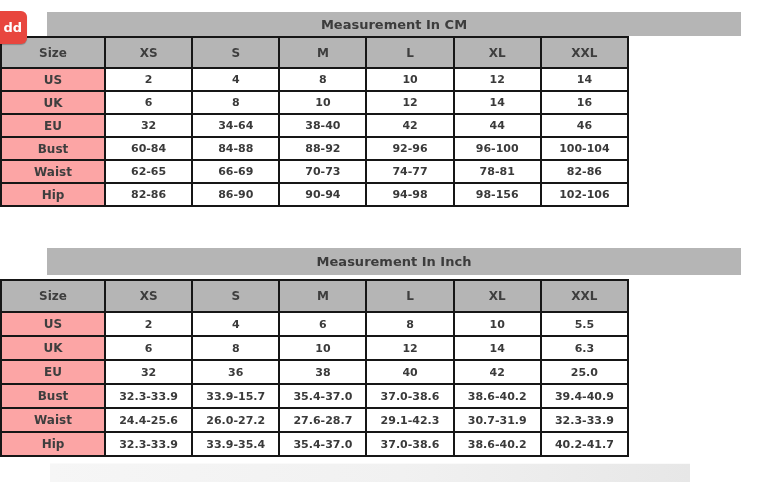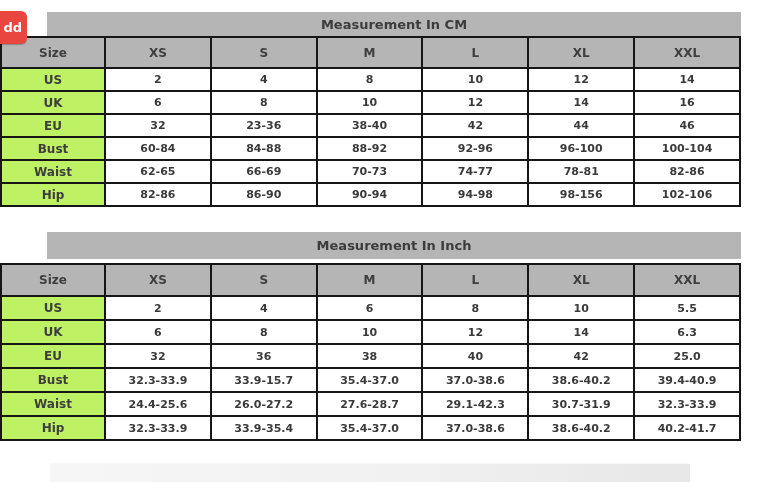--- a/index.html
+++ b/index.html
@@ -15,44 +15,44 @@
     background:#e8463e; border-radius:6px;
     color:#ffffff; font-weight:bold; font-size:13px;
     display:flex; align-items:center; justify-content:flex-end;
     padding-right:5px; box-sizing:border-box; z-index:5;
     box-shadow:0 1px 1px rgba(0,0,0,0.25);
     cursor:pointer;
   }
 
   .table-section { position:absolute; left:0; width:741px; }
   .section-cm   { top:12px; }
-  .section-inch { top:232px; }
+  .section-inch { top:248px; }
 
   .table-title {
     background:#b5b5b5; color:#3c3c3c;
     font-weight:bold; font-size:13px; line-height:17px;
     text-align:center; padding:4px 0 3px 0;margin-left:47px;
   }
   .t-line:empty { display:none; }
   .section-inch .table-title { padding:5px 0; margin-bottom:4px; }
 
   table.size-table {
-    border-collapse:collapse; table-layout:fixed; width:741px;
+    border-collapse:collapse; table-layout:fixed; width:629px;
     empty-cells:show;
   }
   .size-table th, .size-table td {
     border:2px solid #161616; text-align:center; vertical-align:middle;
     font-weight:bold; overflow:hidden; white-space:nowrap;
   }
   .size-table th {
     background:#b5b5b5; color:#3e3e3e; font-size:12px; height:27px;
   }
   .section-inch .size-table th { height:28px; }
   .size-table td.label {
-    background:#bef264; color:#3e3e3e; font-size:12px;
+    background:#fca5a5; color:#3e3e3e; font-size:12px;
   }
   .size-table td.val {
     background:#ffffff; color:#3a3a3a; font-size:11px; height:19px;
   }
   .section-inch .size-table td.val { height:20px; }
 
   
   .below-strip {
     position:absolute; left:50px; top:463px; width:640px; height:19px;
     background:linear-gradient(90deg,#f6f6f6 0%,#f1f1f1 55%,#e7e7e7 100%);
@@ -106,21 +106,21 @@
           <td class="val">6</td>
           <td class="val">8</td>
           <td class="val">10</td>
           <td class="val">12</td>
           <td class="val">14</td>
           <td class="val">16</td>
         </tr>
         <tr>
           <td class="label">EU</td>
           <td class="val">32</td>
-          <td class="val">23-36</td>
+          <td class="val">34-64</td>
           <td class="val">38-40</td>
           <td class="val">42</td>
           <td class="val">44</td>
           <td class="val">46</td>
         </tr>
         <tr>
           <td class="label">Bust</td>
           <td class="val">60-84</td>
           <td class="val">84-88</td>
           <td class="val">88-92</td>

